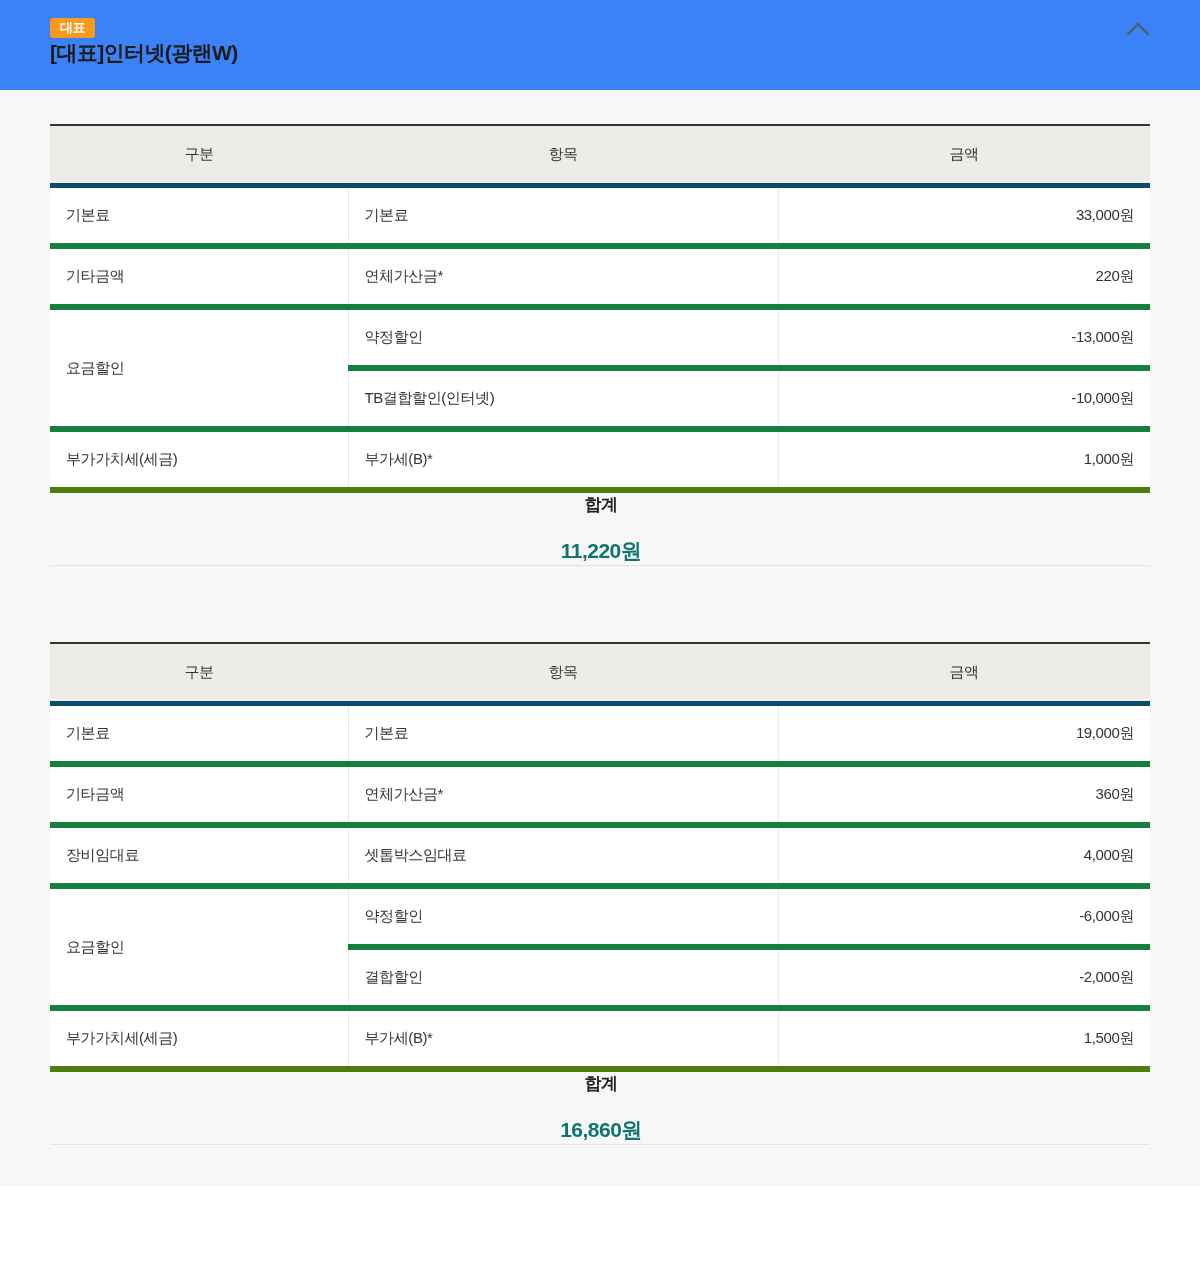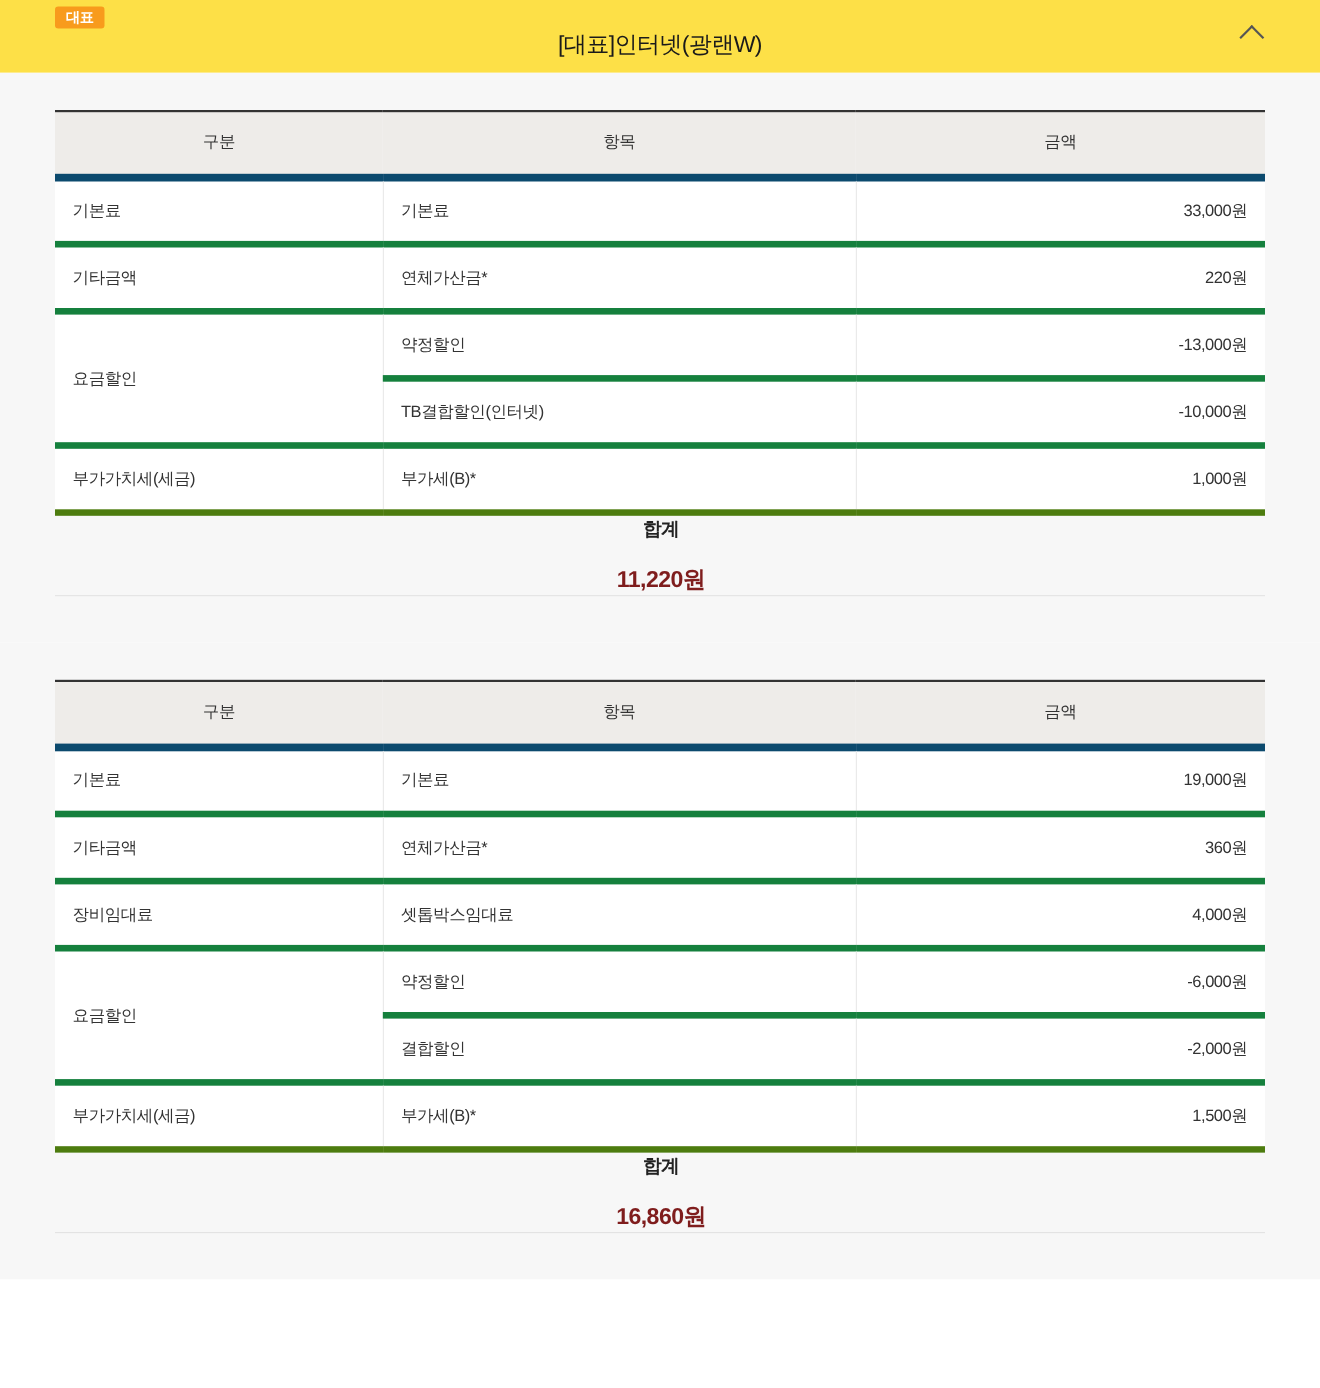--- a/index.html
+++ b/index.html
@@ -14,22 +14,22 @@
     width: 1200px;
     min-height: 1262px;
     position: relative;
     overflow: hidden;
   }
 
   .section { width: 1200px; }
 
   .section-header {
     position: relative;
-    padding: 0 50px;
-    background: #fde047;
+    padding: 12px 50px;
+    background: #3b82f6;
   }
 
   .badge-row {
     padding-top: 6px;
     height: 26px;
   }
   .badge {
     display: inline-block;
     background: #f89b1c;
     color: #ffffff;
@@ -37,25 +37,24 @@
     line-height: 20px;
     padding: 0 10px;
     border-radius: 3px;
     font-weight: bold;
     letter-spacing: -0.4px;
   }
 
   .section-title {
     font-size: 21px;
     line-height: 30px;
-    font-weight: normal;
+    font-weight: bold;
     letter-spacing: -0.6px;
     color: #1a1a1a;
     padding-bottom: 10px;
-    text-align: center;
   }
   .section-title.plain { padding-top: 18px; }
 
   .chevron {
     position: absolute;
     right: 46px;
     width: 32px;
     height: 32px;
     cursor: pointer;
   }
@@ -78,21 +77,21 @@
 
   table.bill {
     width: 1100px;
     border-collapse: collapse;
     background: #ffffff;
     table-layout: fixed;
   }
   table.bill thead th {
     background: #eeece9;
     border-top: 2px solid #333333;
-    border-bottom: 7px solid #0c4a6e;
+    border-bottom: 5px solid #0c4a6e;
     font-size: 15px;
     font-weight: normal;
     color: #333333;
     height: 60px;
     letter-spacing: -0.4px;
     text-align: center;
   }
   col.c1 { width: 298px; }
   col.c2 { width: 430px; }
   col.c3 { width: 372px; }
@@ -134,21 +133,21 @@
   }
   .total-label {
     font-size: 17px;
     font-weight: bold;
     color: #222222;
     letter-spacing: -0.5px;
   }
   .total-value {
     font-size: 21px;
     font-weight: bold;
-    color: #7f1d1d;
+    color: #0f766e;
     letter-spacing: -0.5px;
   }
   .divider-line {
     width: 1100px;
     height: 1px;
     background: #e3e3e3;
     margin: 0 auto;
   }
 </style>
 </head>

